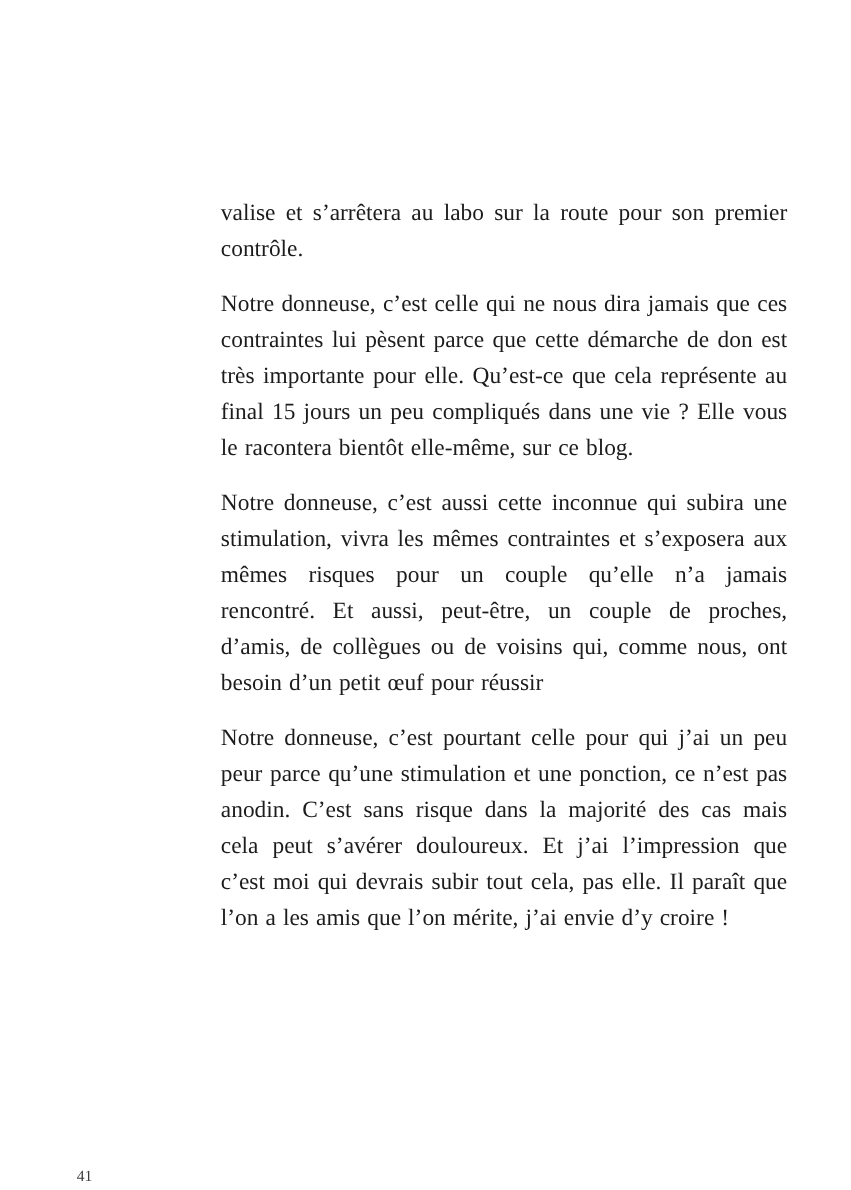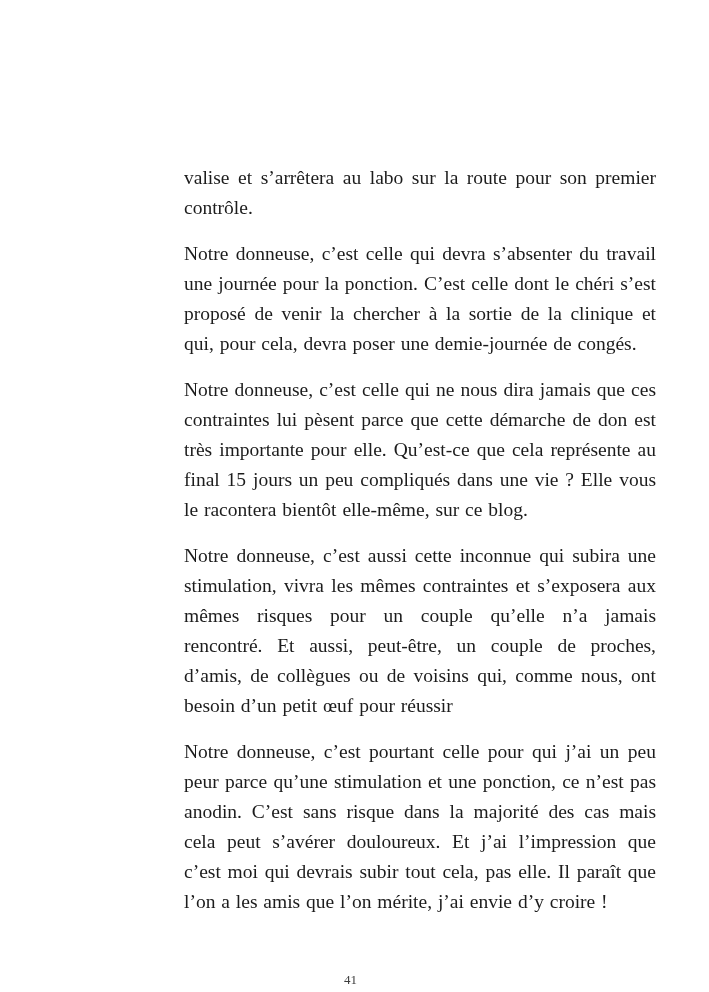--- a/index.html
+++ b/index.html
@@ -36,34 +36,33 @@
     word-spacing: 1px;
   }
   .text-block p:last-child {
     margin-bottom: 0;
   }
   .page-number {
     position: absolute;
     bottom: 36px;
     left: 0;
     width: 573px;
-    text-align: center;
+    text-align: left;
     font-size: 13px;
     color: #3c3c3c;
     font-family: "Liberation Serif", serif;
   }
 </style>
 </head>
 <body>
 
 <div class="page">
 
   <div class="text-block">
     <p>valise et s’arrêtera au labo sur la route pour son premier contrôle.</p>
-    <p>Notre donneuse, c’est celle qui devra s’absenter du travail une journée pour la ponction. C’est celle dont le chéri s’est proposé de venir la chercher à la sortie de la clinique et qui, pour cela, devra poser une demie-journée de congés.</p>
     <p>Notre donneuse, c’est celle qui ne nous dira jamais que ces contraintes lui pèsent parce que cette démarche de don est très importante pour elle. Qu’est-ce que cela représente au final 15 jours un peu compliqués dans une vie ? Elle vous le racontera bientôt elle-même, sur ce blog.</p>
     <p>Notre donneuse, c’est aussi cette inconnue qui subira une stimulation, vivra les mêmes contraintes et s’exposera aux mêmes risques pour un couple qu’elle n’a jamais rencontré. Et aussi, peut-être, un couple de proches, d’amis, de collègues ou de voisins qui, comme nous, ont besoin d’un petit œuf pour réussir</p>
     <p>Notre donneuse, c’est pourtant celle pour qui j’ai un peu peur parce qu’une stimulation et une ponction, ce n’est pas anodin. C’est sans risque dans la majorité des cas mais cela peut s’avérer douloureux. Et j’ai l’impression que c’est moi qui devrais subir tout cela, pas elle. Il paraît que l’on a les amis que l’on mérite, j’ai envie d’y croire !</p>
   </div>
 
   <div class="page-number">41</div>
 
 </div>
 
 </body></html>

